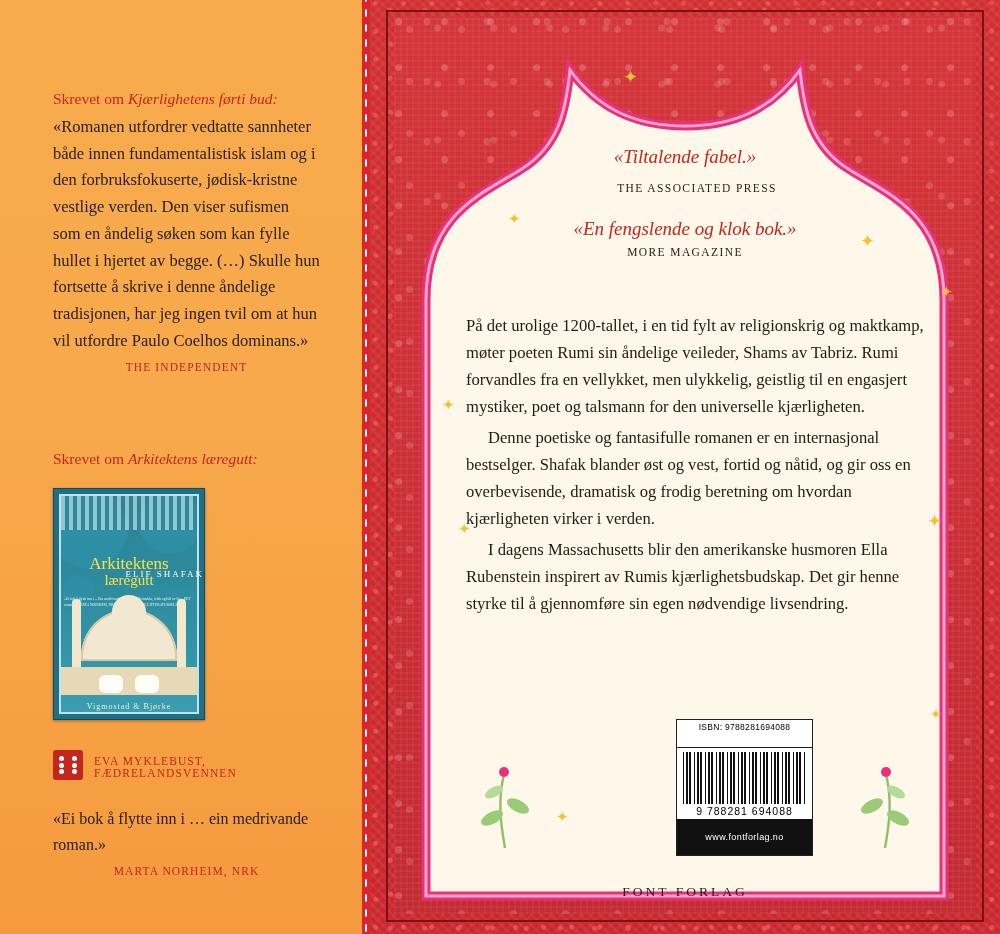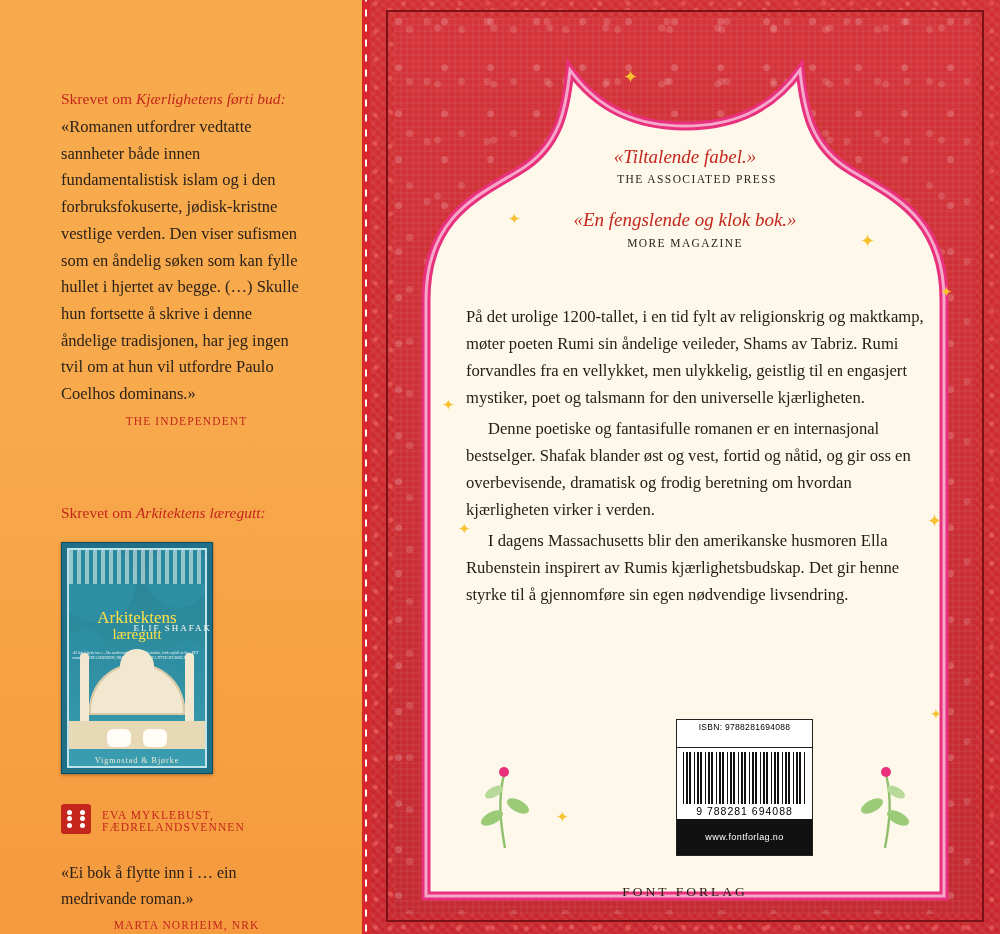--- a/index.html
+++ b/index.html
@@ -11,21 +11,21 @@
     position:relative;
   }
   .page{position:absolute;inset:0;display:flex;}
 
   
   .flap{
     width:362px;height:934px;
     background:linear-gradient(180deg,#f8ab4d 0%,#f7a94b 45%,#f59a3e 100%);
     position:relative;
     box-sizing:border-box;
-    padding:0 28px;
+    padding:0 20px;
   }
   .flap-inner{padding-left:33px;padding-right:22px;}
 
   .quote-head{
     color:#c4261d;
     font-size:15.5px;
     margin-top:89px;
     line-height:1.35;
   }
   .quote-head.second{margin-top:0;}
@@ -195,21 +195,21 @@
     padding:0;
   }
 
   .praise{
     text-align:center;margin-top:146px;
   }
   .praise .q1{
     color:#c4261d;font-size:19px;font-style:italic;
   }
   .praise .src1{
-    color:#2b2119;font-size:11.5px;letter-spacing:1.4px;margin-top:5px;
+    color:#2b2119;font-size:11.5px;letter-spacing:1.4px;margin-top:14px;
     font-variant:small-caps;text-transform:uppercase;padding-left:24px;
   }
   .praise .q2{
     color:#c4261d;font-size:19px;font-style:italic;margin-top:24px;
   }
   .praise .src2{
     color:#2b2119;font-size:11.5px;letter-spacing:1.4px;margin-top:6px;
     font-variant:small-caps;text-transform:uppercase;
   }
 

